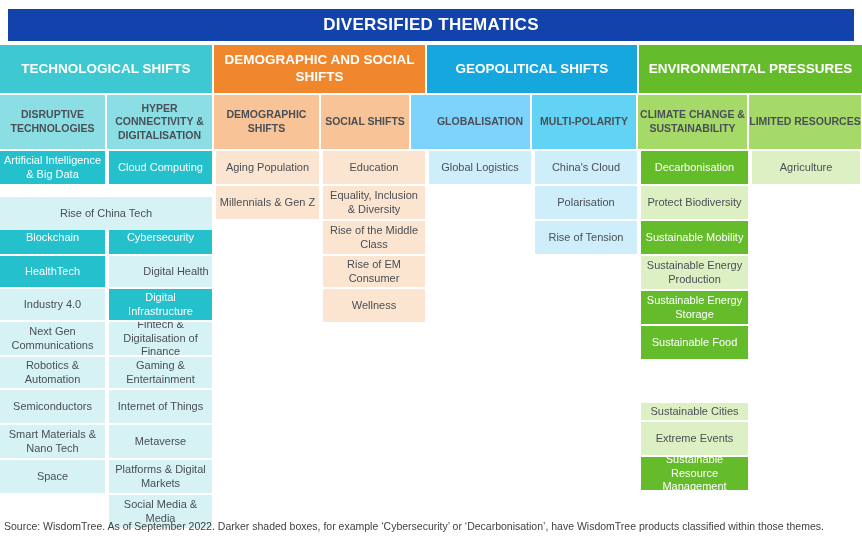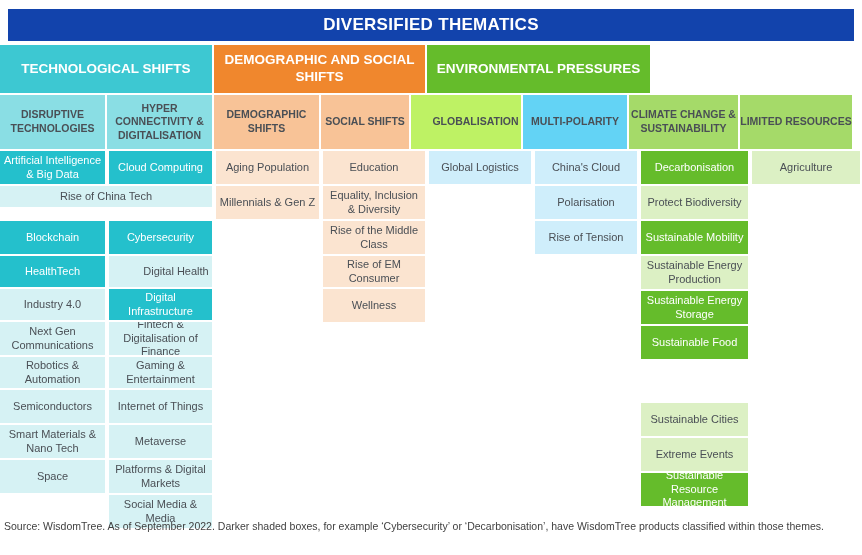--- a/index.html
+++ b/index.html
@@ -86,39 +86,42 @@
     <span class="title-text">DIVERSIFIED THEMATICS</span>
   </div>
 
   <div class="pillars" id="pillars">
       <div class="pillar" style="width: 214px; background: rgb(61, 200, 210);">
         <span>TECHNOLOGICAL SHIFTS</span>
       </div>
       <div class="pillar" style="width: 213px; background: rgb(240, 135, 45);">
         <span>DEMOGRAPHIC AND SOCIAL SHIFTS</span>
       </div>
+      <div class="pillar" style="width: 212px; background: rgb(21, 167, 221);">
+        <span>GEOPOLITICAL SHIFTS</span>
+      </div>
       <div class="pillar" style="width: 223px; background: rgb(101, 188, 43);">
         <span>ENVIRONMENTAL PRESSURES</span>
       </div>
     </div>
 
   <div class="subheads" id="subheads">
       <div class="subhead" style="width: 107px; background: rgb(138, 222, 228);">
         <span>DISRUPTIVE TECHNOLOGIES</span>
       </div>
       <div class="subhead" style="width: 107px; background: rgb(138, 222, 228);">
         <span>HYPER CONNECTIVITY &amp; DIGITALISATION</span>
       </div>
       <div class="subhead" style="width: 107px; background: rgb(248, 195, 151);">
         <span>DEMOGRAPHIC SHIFTS</span>
       </div>
       <div class="subhead" style="width: 90px; background: rgb(248, 195, 151);">
         <span>SOCIAL SHIFTS</span>
       </div>
-      <div class="subhead" style="width: 112px; background: #bef264; padding-left: 19px;">
+      <div class="subhead" style="width: 121px; background: #7dd3fc; padding-left: 19px;">
         <span>GLOBALISATION</span>
       </div>
       <div class="subhead" style="width: 106px; background: rgb(99, 211, 245);">
         <span>MULTI-POLARITY</span>
       </div>
       <div class="subhead" style="width: 111px; background: rgb(165, 218, 105);">
         <span>CLIMATE CHANGE &amp; SUSTAINABILITY</span>
       </div>
       <div class="subhead" style="width: 112px; background: rgb(165, 218, 105);">
         <span>LIMITED RESOURCES</span>
@@ -242,35 +245,35 @@
         </div>
         <div class="cell light" style="height: 33px; background: rgb(220, 240, 196);">
           <span>Sustainable Energy Production</span>
         </div>
         <div class="cell dark" style="height: 33px; background: rgb(101, 188, 43);">
           <span>Sustainable Energy Storage</span>
         </div>
         <div class="cell dark" style="height: 33px; background: rgb(101, 188, 43);">
           <span>Sustainable Food</span>
         </div>
-        <div class="cell light" style="height: 33px; background: rgb(220, 240, 196); margin-top: 44px;">
+        <div class="cell light" style="height: 17px; background: rgb(220, 240, 196); margin-top: 44px;">
           <span>Sustainable Cities</span>
         </div>
         <div class="cell light" style="height: 33px; background: rgb(220, 240, 196);">
           <span>Extreme Events</span>
         </div>
         <div class="cell dark" style="height: 33px; background: rgb(101, 188, 43);">
           <span>Sustainable Resource Management</span>
         </div>
       </div>
       <div class="col" style="left: 752px; width: 110px;">
         <div class="cell light" style="height: 33px; background: rgb(220, 240, 196);">
           <span>Agriculture</span>
         </div>
       </div>
-      <div class="wide" style="position: absolute; left: 0px; top: 35px; width: 212px; height: 21px; background: rgb(214, 242, 244);">
+      <div class="wide" style="position: absolute; left: 0px; top: 46px; width: 212px; height: 33px; background: rgb(214, 242, 244);">
         <span>Rise of China Tech</span>
       </div>
     </div>
 
   <div class="source">Source: WisdomTree. As of September 2022. Darker shaded boxes, for example ‘Cybersecurity’ or ‘Decarbonisation’, have WisdomTree products classified within those themes.</div>
 
 </div>
 
 </body></html>

